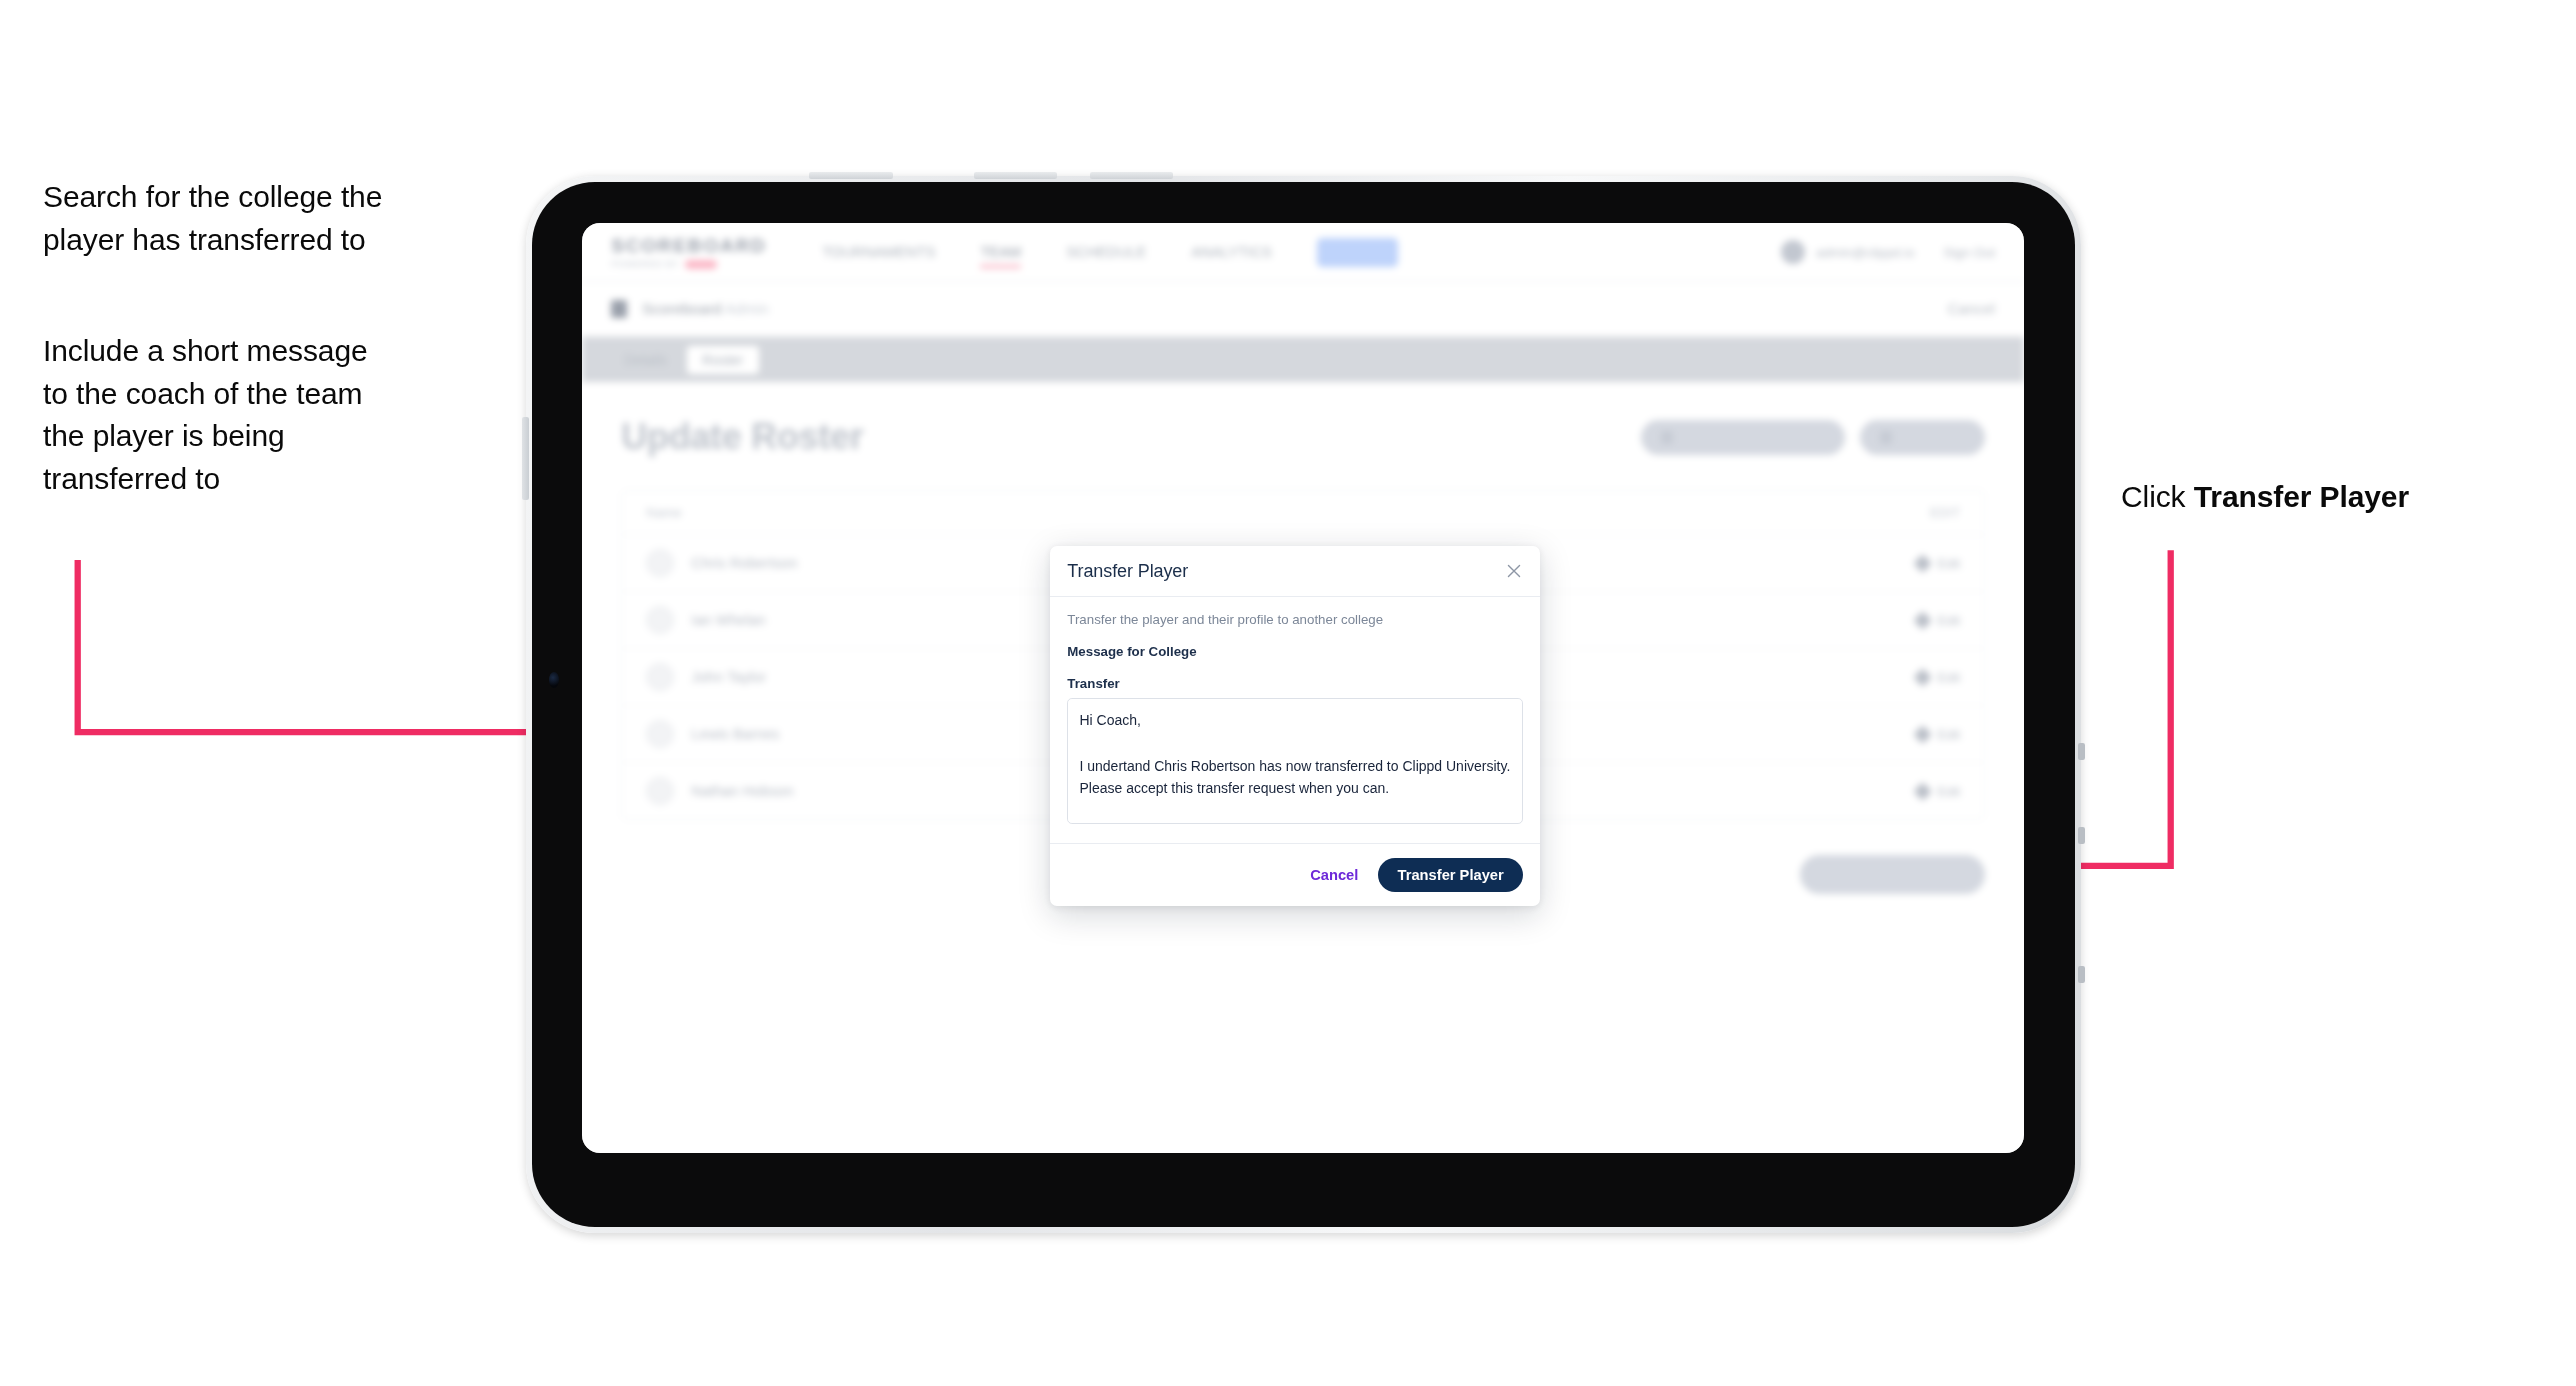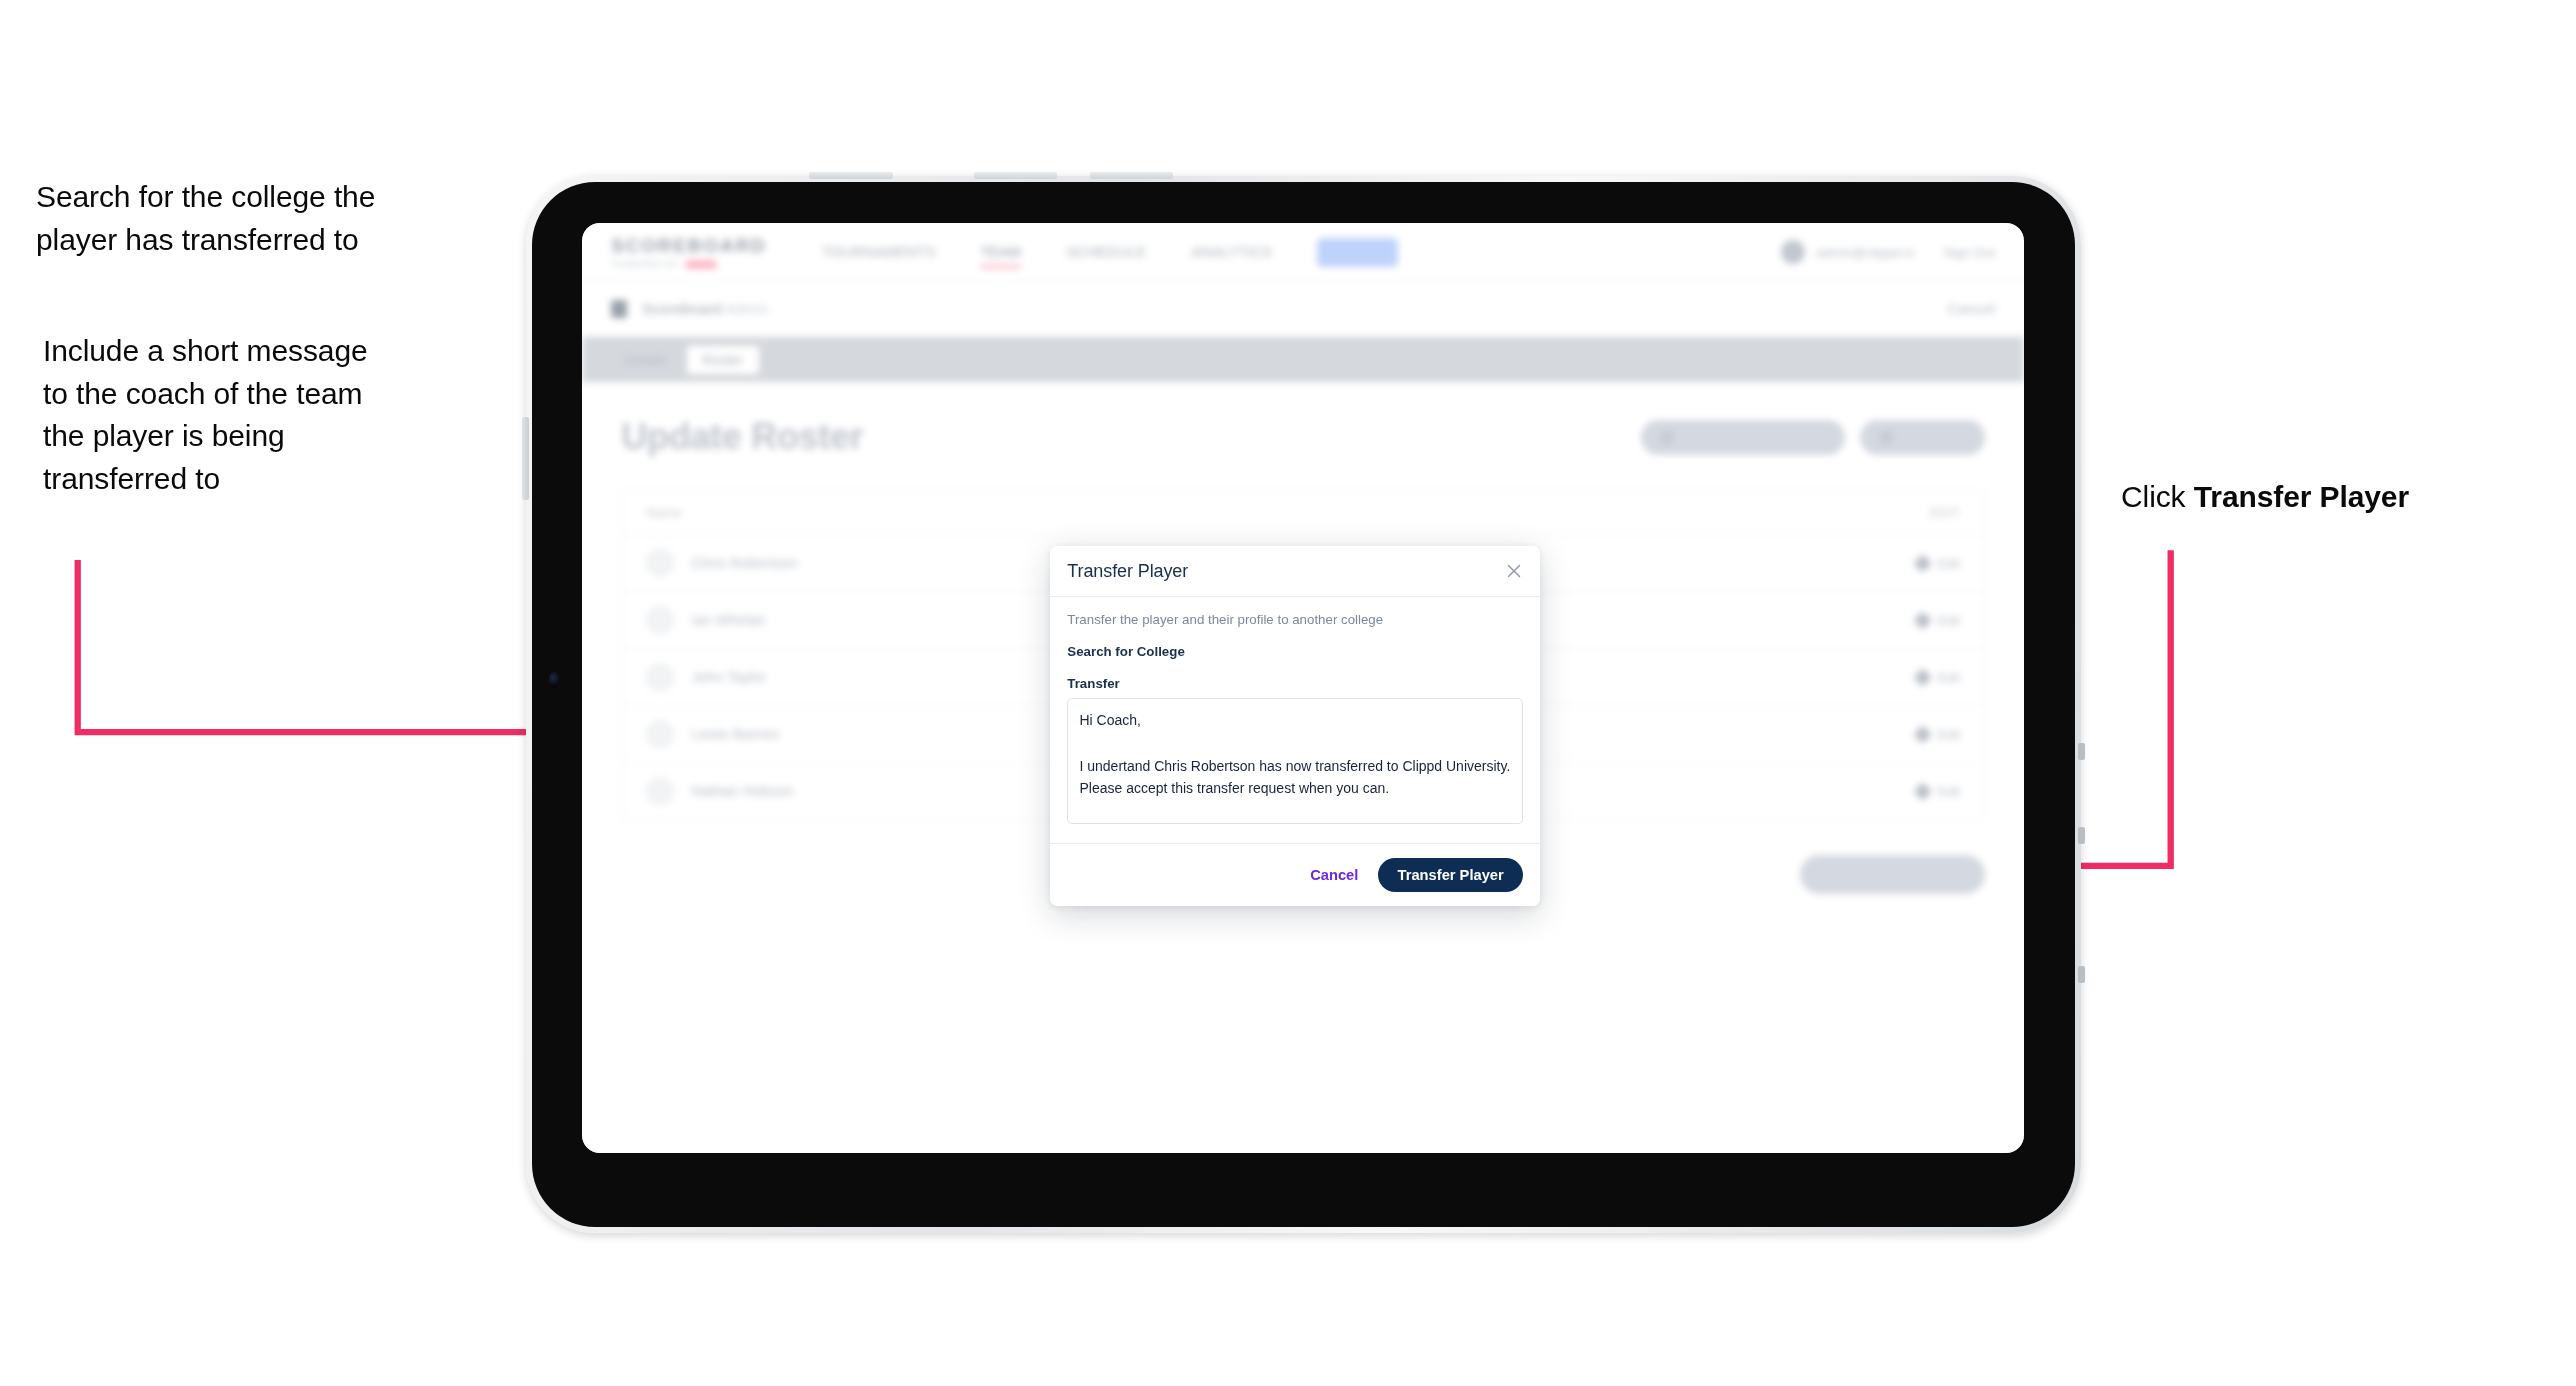--- a/index.html
+++ b/index.html
@@ -22,21 +22,21 @@
   
   .anno-text {
     position: absolute;
     color: #0a0a0a;
     font-size: 30px;
     line-height: 1.42;
     font-family: "Liberation Sans", sans-serif;
     letter-spacing: -0.1px;
     white-space: pre-wrap;
   }
-  #anno-left-1 { left: 36px; top: 176px; width: 448px; }
+  #anno-left-1 { left: 43px; top: 176px; width: 448px; }
   #anno-left-2 { left: 43px; top: 330px; width: 448px; }
   #anno-right-1 {
     left: 2121px; top: 476px; width: 434px;
     white-space: nowrap;
   }
   #anno-right-1 .bold { font-weight: bold; }
 
   .anno-svg {
     position: absolute;
     left: 0; top: 0;
@@ -438,21 +438,21 @@
             <div id="modal-close">
               <svg width="18" height="18" viewBox="0 0 26 26" xmlns="http://www.w3.org/2000/svg">
                 <path d="M5 5 L21 21 M21 5 L5 21" stroke="#8d96a5" stroke-width="2" stroke-linecap="round"></path>
               </svg>
             </div>
           </div>
 
           <div id="modal-body">
             <div id="modal-sub">Transfer the player and their profile to another college</div>
 
-            <div class="field-label">Search for College</div>
+            <div class="field-label">Message for College</div>
 
             <div class="field-label" id="message-label">Transfer</div>
             <textarea id="message-input" style="">Hi Coach,
 
 I undertand Chris Robertson has now transferred to Clippd University. Please accept this transfer request when you can.</textarea>
           </div>
 
           <div id="modal-footer">
             <button id="cancel-btn">Cancel</button>
             <button id="transfer-btn">Transfer Player</button>

